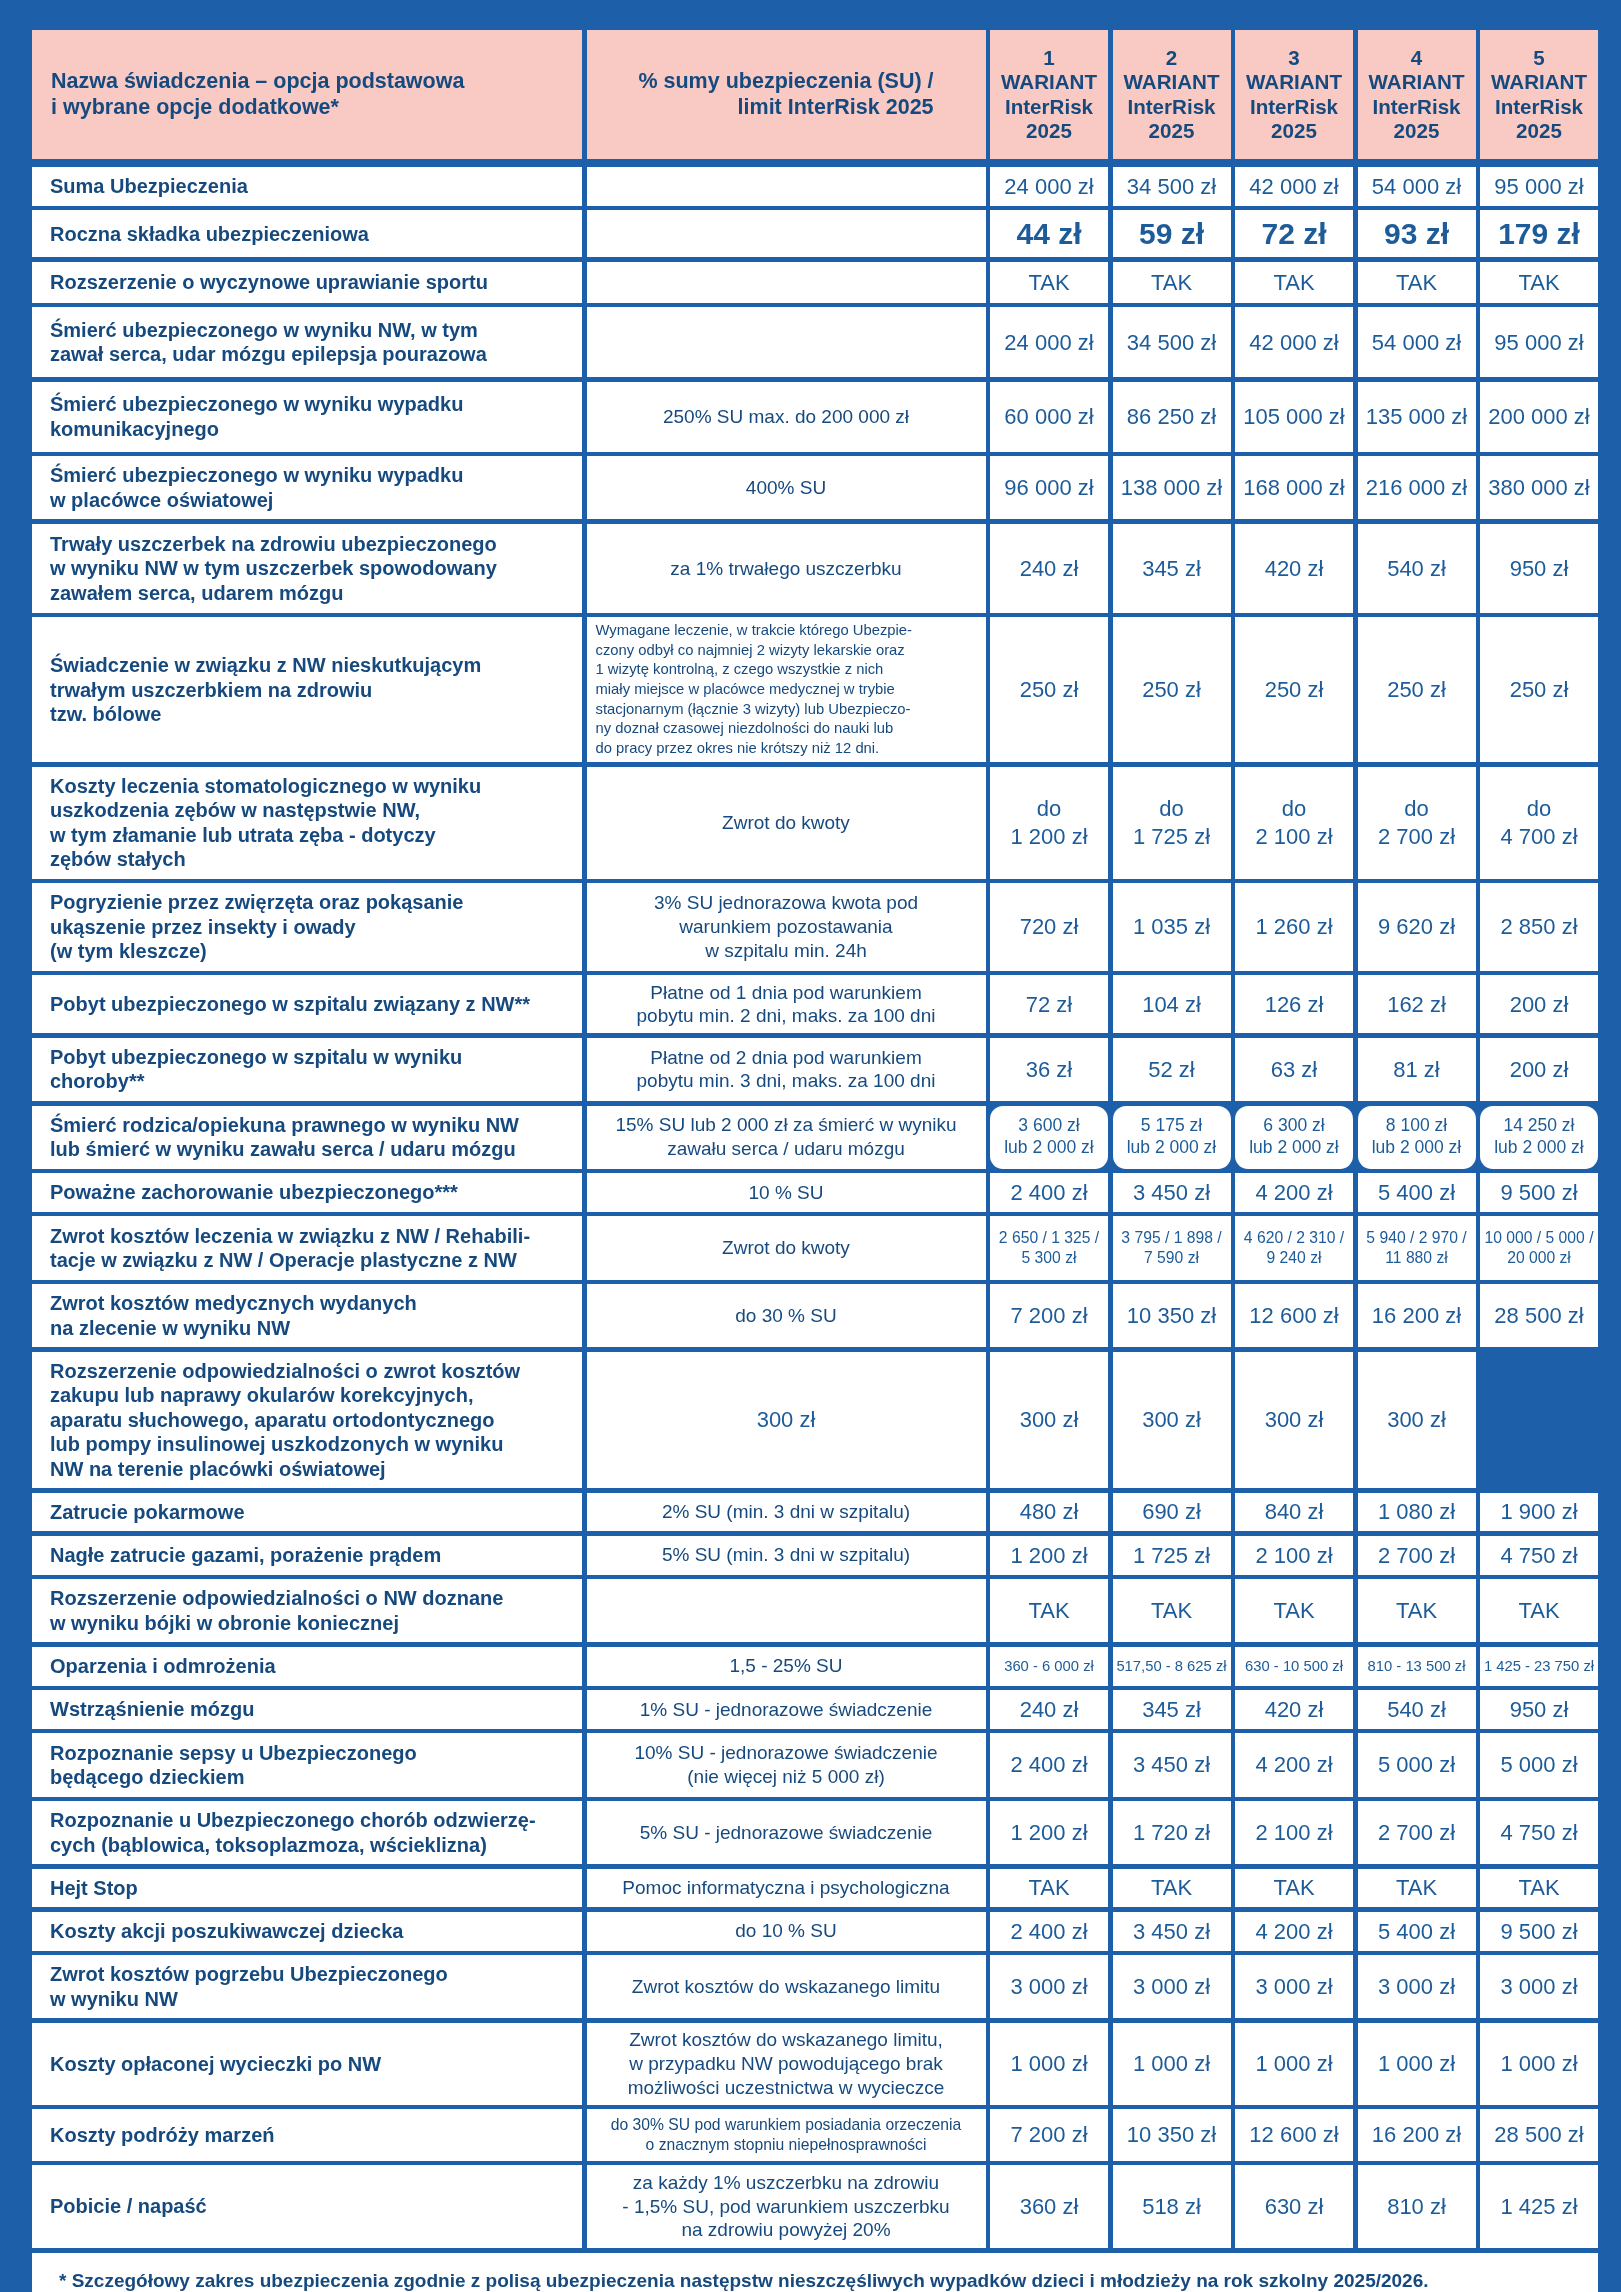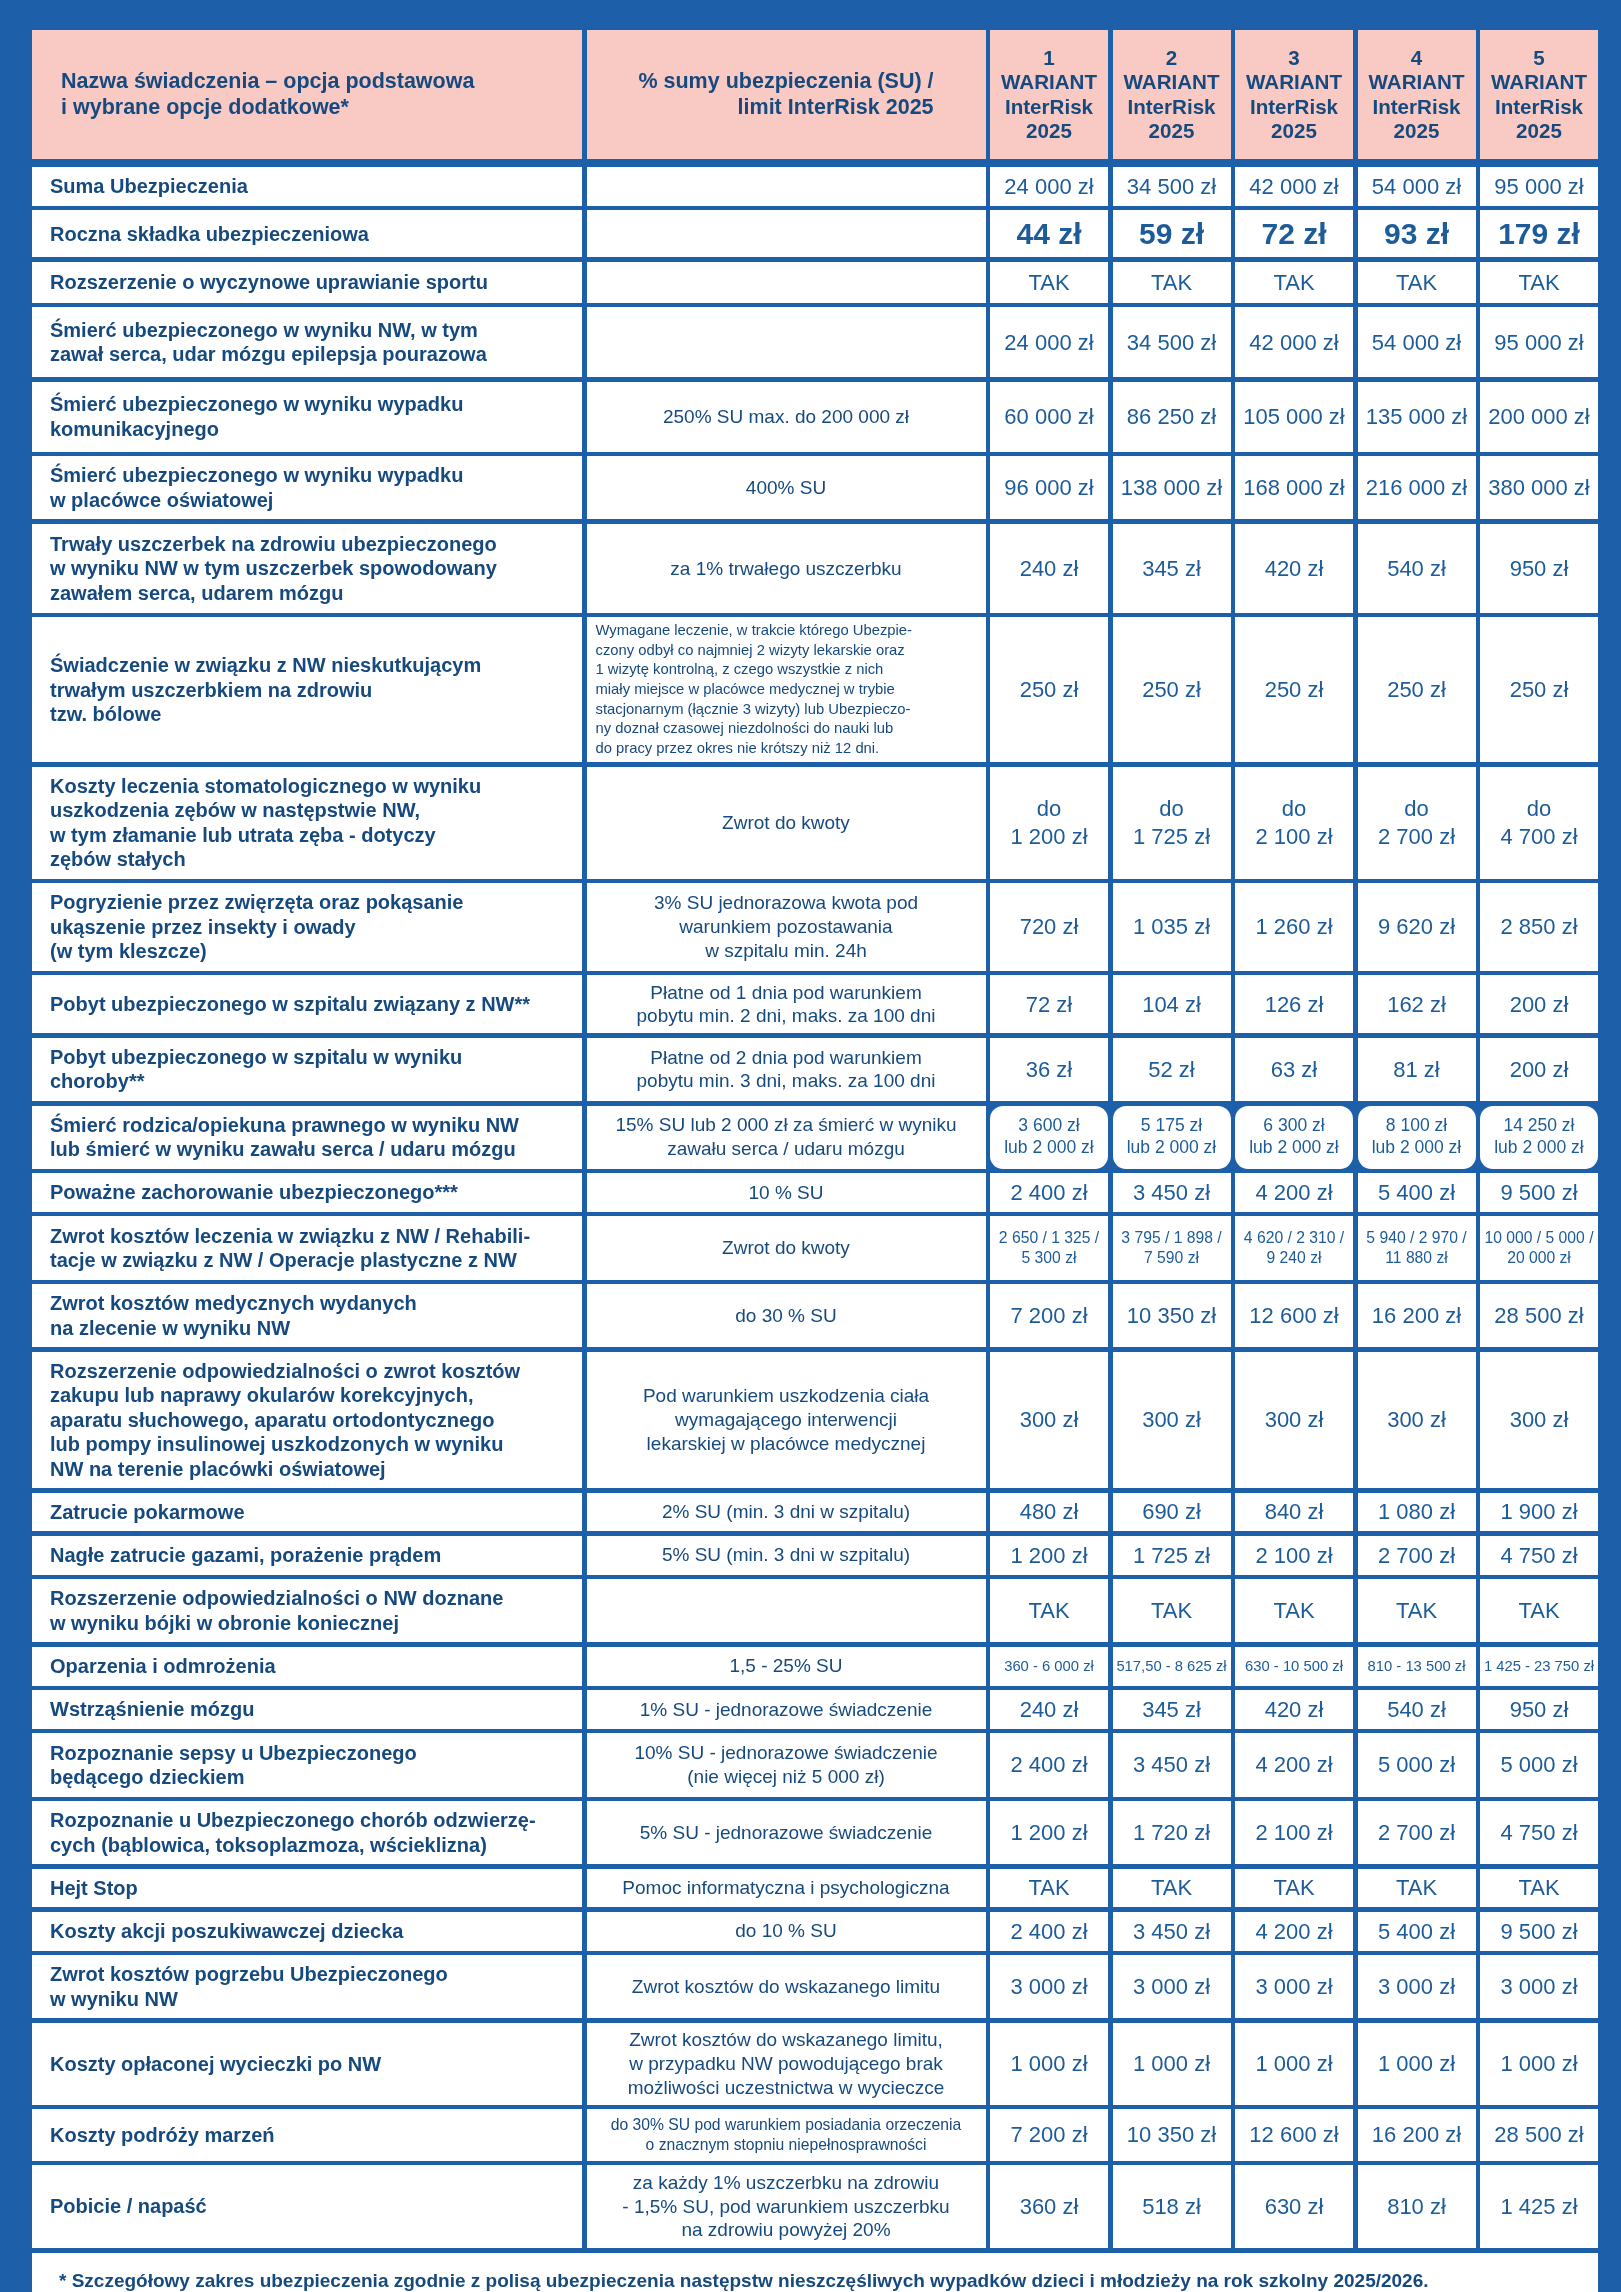--- a/index.html
+++ b/index.html
@@ -28,21 +28,21 @@
     display:flex;
     align-items:center;
     justify-content:center;
     text-align:center;
     white-space:pre-line;
     line-height:1.2;
   }
   
   .header-row{min-height:129px;margin-bottom:8px;}
   .header-row .cell{background:var(--pink);font-weight:700;}
-  .hdr-name{justify-content:flex-start;text-align:left;padding-left:29px;padding-right:12.5px;font-size:21.5px;}
+  .hdr-name{justify-content:flex-start;text-align:left;padding-left:19px;padding-right:12.5px;font-size:21.5px;}
   .hdr-limit{font-size:21.5px;padding:0 12.5px;text-align:right;}
   .hdr-variant{font-size:20.6px;line-height:1.18;}
   
   .rows .grid-row{margin-bottom:4.5px;}
   .name-cell{
     justify-content:flex-start;text-align:left;
     padding:7.2px 9px 7.2px 18px;
     font-weight:700;font-size:20px;line-height:1.22;
   }
   .limit-cell{font-size:19px;padding:5.4px 7.2px;line-height:1.25;}
@@ -315,23 +315,20 @@
     <div class="cell v-cell">12 600 zł</div>
     <div class="cell v-cell">16 200 zł</div>
     <div class="cell v-cell">28 500 zł</div>
   </div>
       <div class="grid-row">
     <div class="cell name-cell">Rozszerzenie odpowiedzialności o zwrot kosztów
 zakupu lub naprawy okularów korekcyjnych,
 aparatu słuchowego, aparatu ortodontycznego
 lub pompy insulinowej uszkodzonych w wyniku
 NW na terenie placówki oświatowej</div>
-    <div class="cell limit-cell">Pod warunkiem uszkodzenia ciała
-wymagającego interwencji
-lekarskiej w placówce medycznej</div>
     <div class="cell v-cell">300 zł</div>
     <div class="cell v-cell">300 zł</div>
     <div class="cell v-cell">300 zł</div>
     <div class="cell v-cell">300 zł</div>
     <div class="cell v-cell">300 zł</div>
   </div>
       <div class="grid-row">
     <div class="cell name-cell">Zatrucie pokarmowe</div>
     <div class="cell limit-cell">2% SU (min. 3 dni w szpitalu)</div>
     <div class="cell v-cell">480 zł</div>

